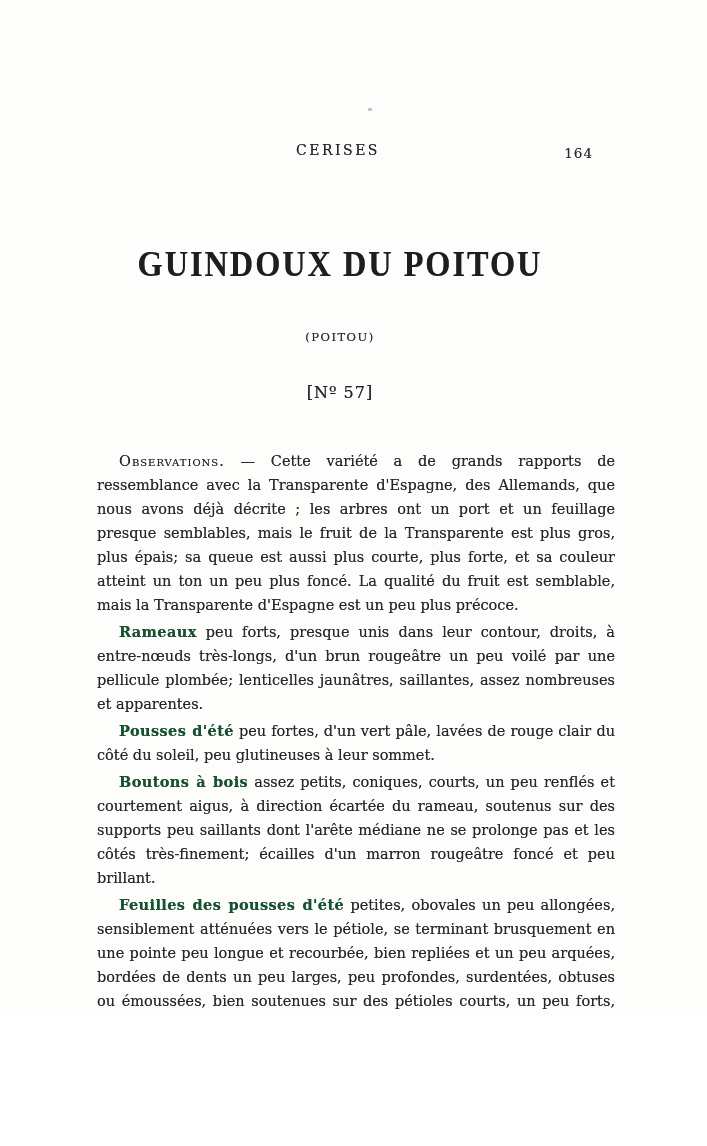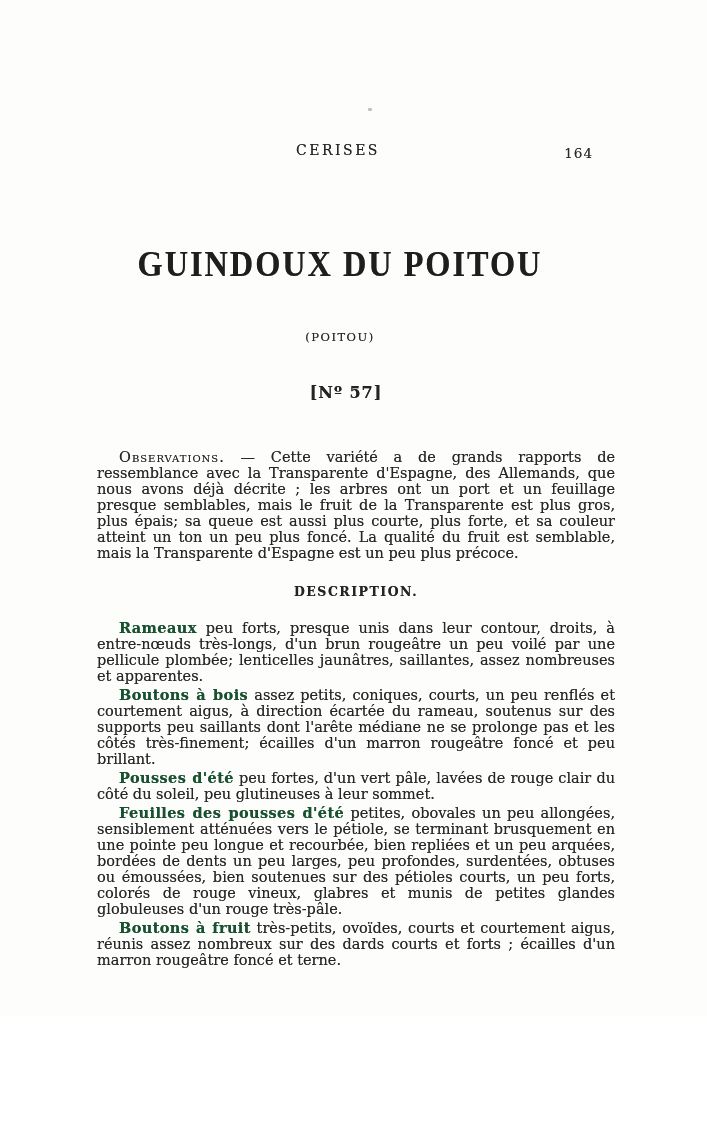--- a/index.html
+++ b/index.html
@@ -67,33 +67,32 @@
     letter-spacing: 1.5px;
     color: #2a2a2a;
   }
   .catalog-number {
     position: absolute;
     top: 383px;
     left: 0;
     width: 680px;
     text-align: center;
     font-size: 16px;
-    font-weight: bold;
+    font-weight: normal;
     letter-spacing: 1px;
     color: #232323;
-    padding-left: 6px;
   }
 
   .text-block {
     position: absolute;
     top: 449px;
     left: 97px;
     width: 518px;
     font-size: 14.5px;
-    line-height: 16px;
+    line-height: 24px;
     text-align: justify;
     color: #272727;
   }
   .text-block p {
     margin: 0;
     text-indent: 22px;
   }
   .obs-lead {
     font-variant: small-caps;
     letter-spacing: 1px;
@@ -163,27 +162,26 @@
   <h1 class="variety-title ink">GUINDOUX DU POITOU</h1>
 
   <div class="subtitle ink">(POITOU)</div>
 
   <div class="catalog-number ink">[Nº 57]</div>
 
   <div class="text-block ink">
 
     <p><span class="obs-lead">Observations.</span><span> — Cette variété a de grands rapports de ressemblance avec la Transparente d'Espagne, des Allemands, que nous avons déjà décrite ; les arbres ont un port et un feuillage presque semblables, mais le fruit de la Transparente est plus gros, plus épais; sa queue est aussi plus courte, plus forte, et sa couleur atteint un ton un peu plus foncé. La qualité du fruit est semblable, mais la Transparente d'Espagne est un peu plus précoce.</span></p>
 
-    <h2 class="desc-heading">DESCRIPTION.</h2>
 
     <p class="desc-para"><span class="lead-word">Rameaux</span><span> peu forts, presque unis dans leur contour, droits, à entre-nœuds très-longs, d'un brun rougeâtre un peu voilé par une pellicule plombée; lenticelles jaunâtres, saillantes, assez nombreuses et apparentes.</span></p>
 
+    <p class="desc-para"><span class="lead-word">Pousses d'été</span><span> peu fortes, d'un vert pâle, lavées de rouge clair du côté du soleil, peu glutineuses à leur sommet.</span></p>
+
     <p class="desc-para"><span class="lead-word">Boutons à bois</span><span> assez petits, coniques, courts, un peu renflés et courtement aigus, à direction écartée du rameau, soutenus sur des supports peu saillants dont l'arête médiane ne se prolonge pas et les côtés très-finement; écailles d'un marron rougeâtre foncé et peu brillant.</span></p>
-
-    <p class="desc-para"><span class="lead-word">Pousses d'été</span><span> peu fortes, d'un vert pâle, lavées de rouge clair du côté du soleil, peu glutineuses à leur sommet.</span></p>
 
     <p class="desc-para"><span class="lead-word">Feuilles des pousses d'été</span><span> petites, obovales un peu allongées, sensiblement atténuées vers le pétiole, se terminant brusquement en une pointe peu longue et recourbée, bien repliées et un peu arquées, bordées de dents un peu larges, peu profondes, surdentées, obtuses ou émoussées, bien soutenues sur des pétioles courts, un peu forts, colorés de rouge vineux, glabres et munis de petites glandes globuleuses d'un rouge très-pâle.</span></p>
 
 
     <p class="desc-para"><span class="lead-word">Boutons à fruit</span><span> très-petits, ovoïdes, courts et courtement aigus, réunis assez nombreux sur des dards courts et forts ; écailles d'un marron rougeâtre foncé et terne.</span></p>
 
   </div>
 
   <div class="page-footer ink">
     <span class="footer-left">Tome XI. — Stipules.</span>

